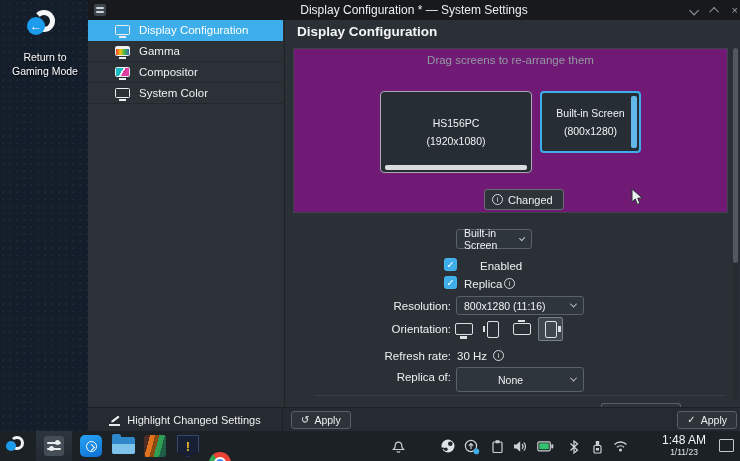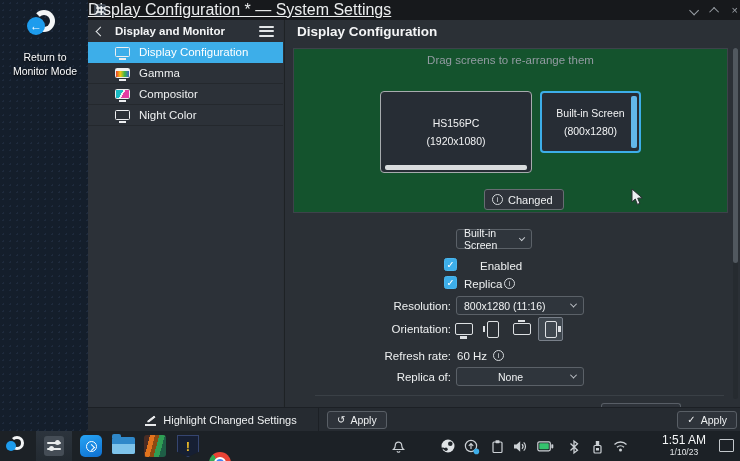--- a/index.html
+++ b/index.html
@@ -19,21 +19,21 @@
   .sd-dot { position:absolute; left:0px; top:9px; width:18px; height:18px; background:#1d9ced; border-radius:50%;
     display:grid; place-items:center; color:#fff; font-size:12px; font-weight:bold; line-height:1; }
   .di-label { font-size:10.5px; line-height:14px; color:#fcfdfe; text-shadow:0 1px 2px #000; }
 
   
   #window { position:absolute; left:88px; top:0; width:652px; height:431px; background:#2b3036; }
   .titlebar { position:relative; height:20px; background:#17191c; display:flex; align-items:center; }
   .tb-appicon { position:absolute; left:6px; top:4px; width:12px; height:12px; background:#3e4650; border-radius:2px; }
   .tb-appicon::before, .tb-appicon::after { content:""; position:absolute; left:2px; height:1.5px; background:#cfd4d8; border-radius:1px; }
   .tb-appicon::before { top:3px; width:8px; } .tb-appicon::after { top:7px; width:8px; }
-  .tb-title { position:absolute; left:0; right:0; font-size:16px; color:#eceeef;text-decoration:underline; }
+  .tb-title { position:absolute; left:0; right:0; text-align:center; font-size:12px; color:#eceeef; }
   .tb-btns { position:absolute; right:2px; top:0; height:20px; display:flex; align-items:center; gap:13px; }
   .chev { width:7px; height:7px; display:inline-block; border-left:1.4px solid #9aa0a6; border-top:1.4px solid #9aa0a6; }
   .chev.down { transform:rotate(-135deg) translate(1px,-1px); }
   .chev.up { transform:rotate(45deg) translateY(2px); }
   .x-char { color:#9aa0a6; font-size:11px; line-height:1; }
 
   .win-body { position:absolute; top:20px; left:0; right:0; bottom:24px; }
 
   
   .sidebar { position:absolute; left:0; top:0; bottom:0; width:195px; background:#2c3138; }
@@ -50,21 +50,21 @@
   .mon-icon.comp { background:linear-gradient(120deg,#19b9c3 42%,#f0f0f0 42% 54%,#e23ba2 54%); }
   .mon-icon.gamma { background:linear-gradient(180deg,#f0f0f0 0 30%,rgba(0,0,0,0) 30%),
                     linear-gradient(90deg,#e8412e,#f2c511,#3db54a,#3964c4); }
 
   
   .main { position:absolute; left:196px; right:0; top:0; bottom:0; background:#2b3036;
     border-left:1px solid #1e2225; overflow:hidden; }
   .page-title { position:absolute; left:12px; top:4px; font-size:13.5px; font-weight:bold; color:#f4f5f6; }
 
   .screens-box { position:absolute; left:8px; top:28px; width:435px; height:165px;
-    background:#14532d; border:1px solid #3d434a; }
+    background:#701a75; border:1px solid #3d434a; }
   .hint { text-align:center; margin-top:5px; font-size:11.5px; color:#939ba2; }
   .screen { position:absolute; background:#272d35; border-radius:4px; display:flex; flex-direction:column;
     align-items:center; justify-content:center; gap:6px; font-size:10.5px; color:#f2f3f4; cursor:grab; }
   .screen1 { left:86px; top:42px; width:152px; height:82px; border:1.2px solid #a7abae; }
   .screen2 { left:246px; top:42px; width:101px; height:62px; border:2px solid #3daee9; }
   .panel-strip.bottom { position:absolute; left:4px; right:4px; bottom:2px; height:5px; background:#d9dcde; border-radius:2px; }
   .panel-strip.right { position:absolute; right:2px; top:3px; bottom:3px; width:6px; background:#62b8ea; border-radius:2px; }
   .identify-btn { position:absolute; left:190px; top:140px; height:21px; display:flex; align-items:center; gap:5px;
     padding:0 10px 0 7px; background:#2e333a; border:1px solid #686d73; border-radius:3px;
     color:#eef0f1; font-size:11px; font-family:inherit; cursor:pointer; }
@@ -95,21 +95,21 @@
   .om.port-r { width:12px; height:17px; } .om.port-r::after { content:""; position:absolute; right:-5px; top:4px; width:2.5px; height:6px; background:#dde0e3; }
 
   .form-sep { position:absolute; left:30px; right:16px; top:375px; height:1px; background:#3a4046; }
   .partial-btn { position:absolute; left:316px; top:383px; width:80px; height:10px;
     background:#2e333a; border:1px solid #585e66; border-bottom:none; border-radius:3px 3px 0 0; }
 
   
   .footer { position:absolute; left:0; right:0; bottom:0; height:24px; background:#262b31;
     border-top:1px solid #1c2025; display:flex; align-items:center; }
   .footer .left-cell { width:195px; height:100%; border-right:1px solid #1c2025; display:flex;
-    align-items:center; justify-content:center; gap:6px; font-size:11px; cursor:pointer;margin-left:36px; }
+    align-items:center; justify-content:center; gap:6px; font-size:11px; cursor:pointer; }
   .pen-icon { position:relative; width:12px; height:12px; }
   .pen-icon::before { content:""; position:absolute; left:1px; top:4px; width:10px; height:2.5px; background:#e8eaec;
     transform:rotate(-38deg); clip-path:polygon(0 50%, 18% 0, 100% 0, 100% 100%, 18% 100%); }
   .pen-icon::after { content:""; position:absolute; left:0; bottom:0; width:11px; height:1.5px; background:#e8eaec; }
   .btn { height:18px; display:flex; align-items:center; gap:5px; padding:0 9px; background:#2e333a;
     border:1px solid #595f66; border-radius:3px; color:#eef0f1; font-size:10.5px; font-family:inherit; cursor:pointer; }
   .btn .ic { font-size:10px; line-height:1; }
   .reset-btn { margin-left:8px; }
   .apply-btn { margin-left:auto; margin-right:3px; }
 
@@ -160,62 +160,53 @@
 
   <div class="desktop-icon">
     <div class="sd-logo">
       <span class="sd-ring"></span>
       <span class="sd-dot">
           <span>←</span>
         </span>
     </div>
     <div class="di-label">
       <div>Return to</div>
-      <div>Monitor Mode</div>
+      <div>Gaming Mode</div>
     </div>
   </div>
 
   <div id="window">
     <div class="titlebar">
       <span class="tb-appicon"></span>
       <span class="tb-title">Display Configuration * — System Settings</span>
       <span class="tb-btns">
         <span class="chev down"></span>
         <span class="chev up"></span>
         <span class="x-char">×</span>
       </span>
     </div>
 
     <div class="win-body">
 
       <div class="sidebar">
-        <div class="sb-header">
-          <span class="back-chevron"></span>
-          <span class="sb-title">Display and Monitor</span>
-          <span class="hamburger">
-              <i></i>
-              <i></i>
-              <i></i>
-            </span>
-        </div>
         <div class="sb-item selected">
           <span class="mon-icon"></span>
           <span>Display Configuration</span>
         </div>
         <div class="sb-item">
           <span class="mon-icon gamma"></span>
           <span>Gamma</span>
         </div>
         <div class="sb-item">
           <span class="mon-icon comp"></span>
           <span>Compositor</span>
         </div>
         <div class="sb-item">
           <span class="mon-icon"></span>
-          <span>Night Color</span>
+          <span>System Color</span>
         </div>
       </div>
 
       <div class="main">
         <div class="page-title">Display Configuration</div>
 
         <div class="screens-box">
           <div class="hint">Drag screens to re-arrange them</div>
           <div class="screen screen1">
             <div>HS156PC</div>
@@ -273,27 +264,27 @@
             </span>
           <span class="orient-btn">
               <span class="om land-f"></span>
             </span>
           <span class="orient-btn selected">
               <span class="om port-r"></span>
             </span>
         </div>
 
         <div class="flabel" style="top:330px">Refresh rate:</div>
-        <span class="fvalue" style="left:172px; top:330px;">60 Hz</span>
+        <span class="fvalue" style="left:172px; top:330px;">30 Hz</span>
         <span class="info-i info-abs" style="left:208px; top:330px;">
             <span>i</span>
           </span>
 
         <div class="flabel" style="top:351px">Replica of:</div>
-        <div class="combo" style="left:171px; top:347px; width:128px; height:19px;padding-left:41px;">
+        <div class="combo" style="left:171px; top:347px; width:128px; height:25px;padding-left:41px;">
           <span>None</span>
             <span class="cchev"></span>
         </div>
 
         <div class="form-sep"></div>
         <div class="partial-btn"></div>
       </div>
     </div>
 
     <div class="footer">
@@ -371,19 +362,19 @@
       <rect x="4" y="6.5" width="7" height="7.5" rx="1" fill="none" stroke="#ccd1d5" stroke-width="1.2"></rect>
       <rect x="5.8" y="2" width="3.4" height="4.5" fill="#ccd1d5"></rect>
       <rect x="6" y="9" width="3" height="2.5" fill="#ccd1d5"></rect>
     </svg>
     <svg class="tray-ic" style="left:612px" width="17" height="14" viewBox="0 0 17 14" title="wifi-network">
       <path d="M2.5 5.5 a8.5 8.5 0 0 1 12 0 M5 8.3 a5 5 0 0 1 7 0" fill="none" stroke="#ccd1d5" stroke-width="1.3"></path>
       <circle cx="8.5" cy="11" r="1.5" fill="#ccd1d5"></circle>
     </svg>
 
     <div class="clock">
-      <div class="time">1:51 AM</div>
-      <div class="date">1/10/23</div>
+      <div class="time">1:48 AM</div>
+      <div class="date">1/11/23</div>
     </div>
     <span class="show-desktop"></span>
   </div>
 
 </div>
 
 </body></html>

